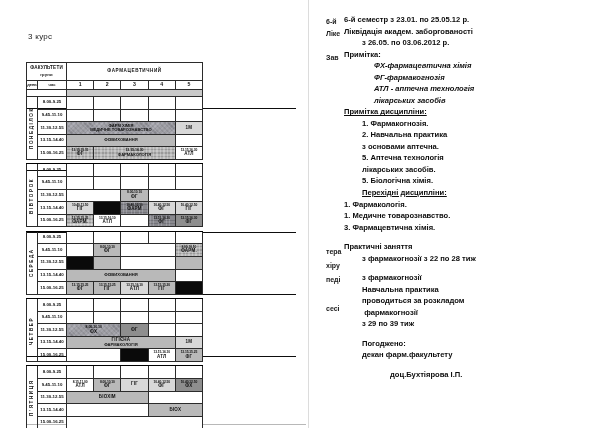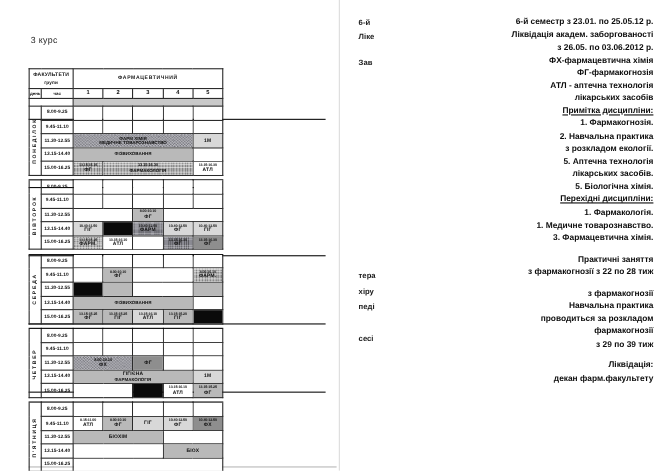--- a/index.html
+++ b/index.html
@@ -163,23 +163,23 @@
   #notes {
     position: absolute;
     left: 344px;
     top: 14px;
     width: 250px;
     font-size: 7.6px;
     font-weight: bold;
     line-height: 1.52;
     color: #0c0c0c;
   }
-  #notes .line { white-space: pre-wrap; text-align: right; }
+  #notes .line { white-space: pre-wrap; }
   #notes .ind1 { padding-left: 18px; }
-  #notes .ind2 { padding-left: 30px; }
+  #notes .ind2 { padding-left: 30px; font-style: italic; }
   #notes .ind3 { padding-left: 46px; }
   #notes .uline { text-decoration: underline; }
   #notes .gap { height: 8px; }
   .ghost {
     position: absolute;
     left: 0;
     font-size: 7px;
     font-weight: bold;
     color: #1a1a1a;
   }
@@ -521,31 +521,32 @@
           <td class="slot f-white" colspan="5"></td>
         </tr>
       </tbody>
   </table>
 </div>
 
 <div id="notes">
   <div class="line">6-й семестр з 23.01. по 25.05.12 р.</div>
   <div class="line">Ліквідація академ. заборгованості</div>
   <div class="line ind1">з 26.05. по 03.06.2012 р.</div>
+  <div class="line">Примітка:</div>
   <div id="abbr-list">
       <div class="line ind2">ФХ-фармацевтична хімія</div>
       <div class="line ind2">ФГ-фармакогнозія</div>
       <div class="line ind2">АТЛ - аптечна технологія</div>
       <div class="line ind2">лікарських засобів</div>
     </div>
   <div class="line uline">Примітка дисципліни:</div>
   <div id="completed-list">
       <div class="line ind1">1. Фармакогнозія.</div>
       <div class="line ind1">2. Навчальна практика</div>
-      <div class="line ind1">з розкладом екології.</div>
+      <div class="line ind1">з основами аптечна.</div>
       <div class="line ind1">5. Аптечна технологія</div>
       <div class="line ind1">лікарських засобів.</div>
       <div class="line ind1">5. Біологічна хімія.</div>
     </div>
   <div class="line uline ind1">Перехідні дисципліни:</div>
   <div id="transition-list">
       <div class="line ">1. Фармакологія.</div>
       <div class="line ">1. Медичне товарознавство.</div>
       <div class="line ">3. Фармацевтична хімія.</div>
     </div>
@@ -554,23 +555,24 @@
   <div class="line ind1">з фармакогнозії з 22 по 28 тиж</div>
   <div class="gap"></div>
   <div id="training-list">
       <div class="line ind1">з фармакогнозії</div>
       <div class="line ind1">Навчальна практика</div>
       <div class="line ind1">проводиться за розкладом</div>
       <div class="line ind1"> фармакогнозії</div>
       <div class="line ind1">з 29 по 39 тиж</div>
     </div>
   <div class="gap"></div>
-  <div class="line ind1">Ліквідація:</div>
+  <div class="line ind1">Погоджено:</div>
   <div class="line ind1">декан фарм.факультету</div>
   <div class="gap"></div>
+  <div class="line ind3">доц.Бухтіярова І.П.</div>
 </div>
 
 <div id="ghost-layer">
     <div class="ghost" style="left:326px; top:18px;">6-й</div>
     <div class="ghost" style="left:326px; top:30px;">Ліке</div>
     <div class="ghost" style="left:326px; top:54px;">Зав</div>
     <div class="ghost" style="left:326px; top:248px;">тера</div>
     <div class="ghost" style="left:326px; top:262px;">хіру</div>
     <div class="ghost" style="left:326px; top:276px;">педі</div>
     <div class="ghost" style="left:326px; top:305px;">сесі</div>

